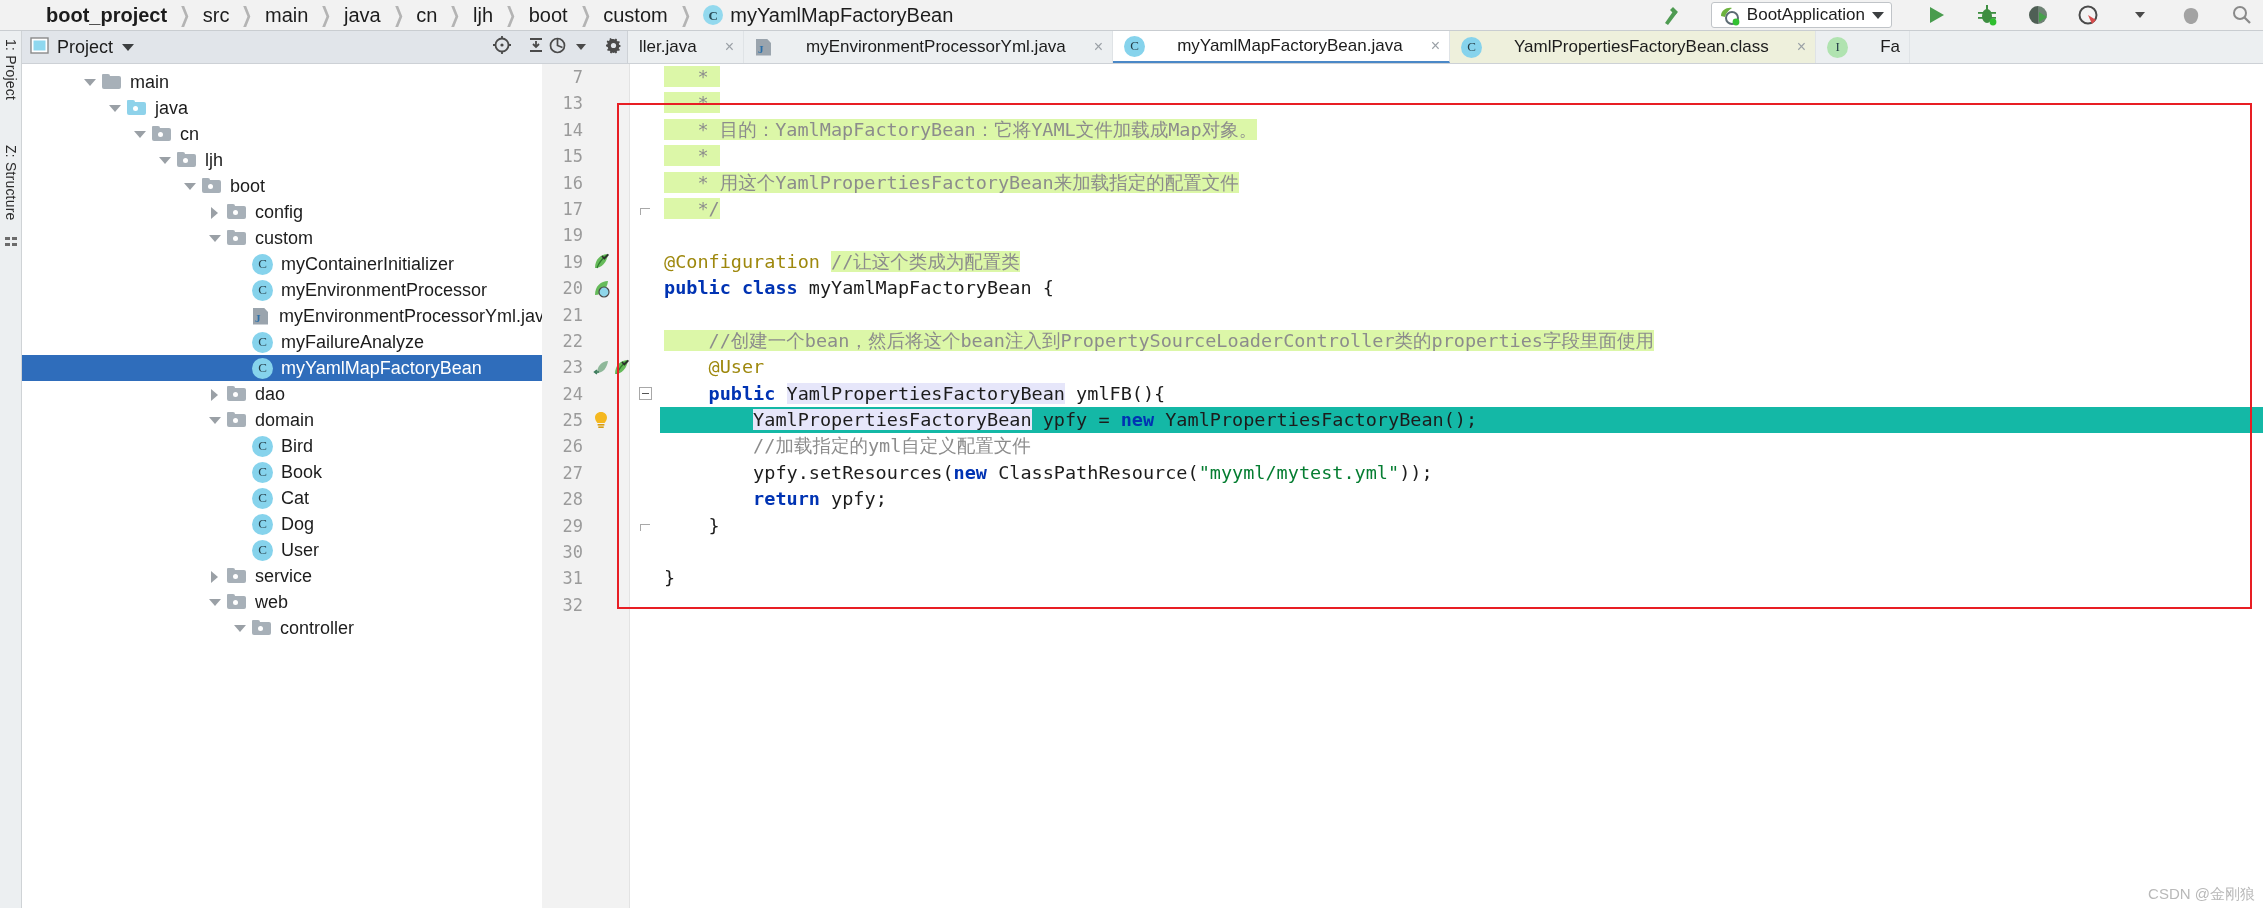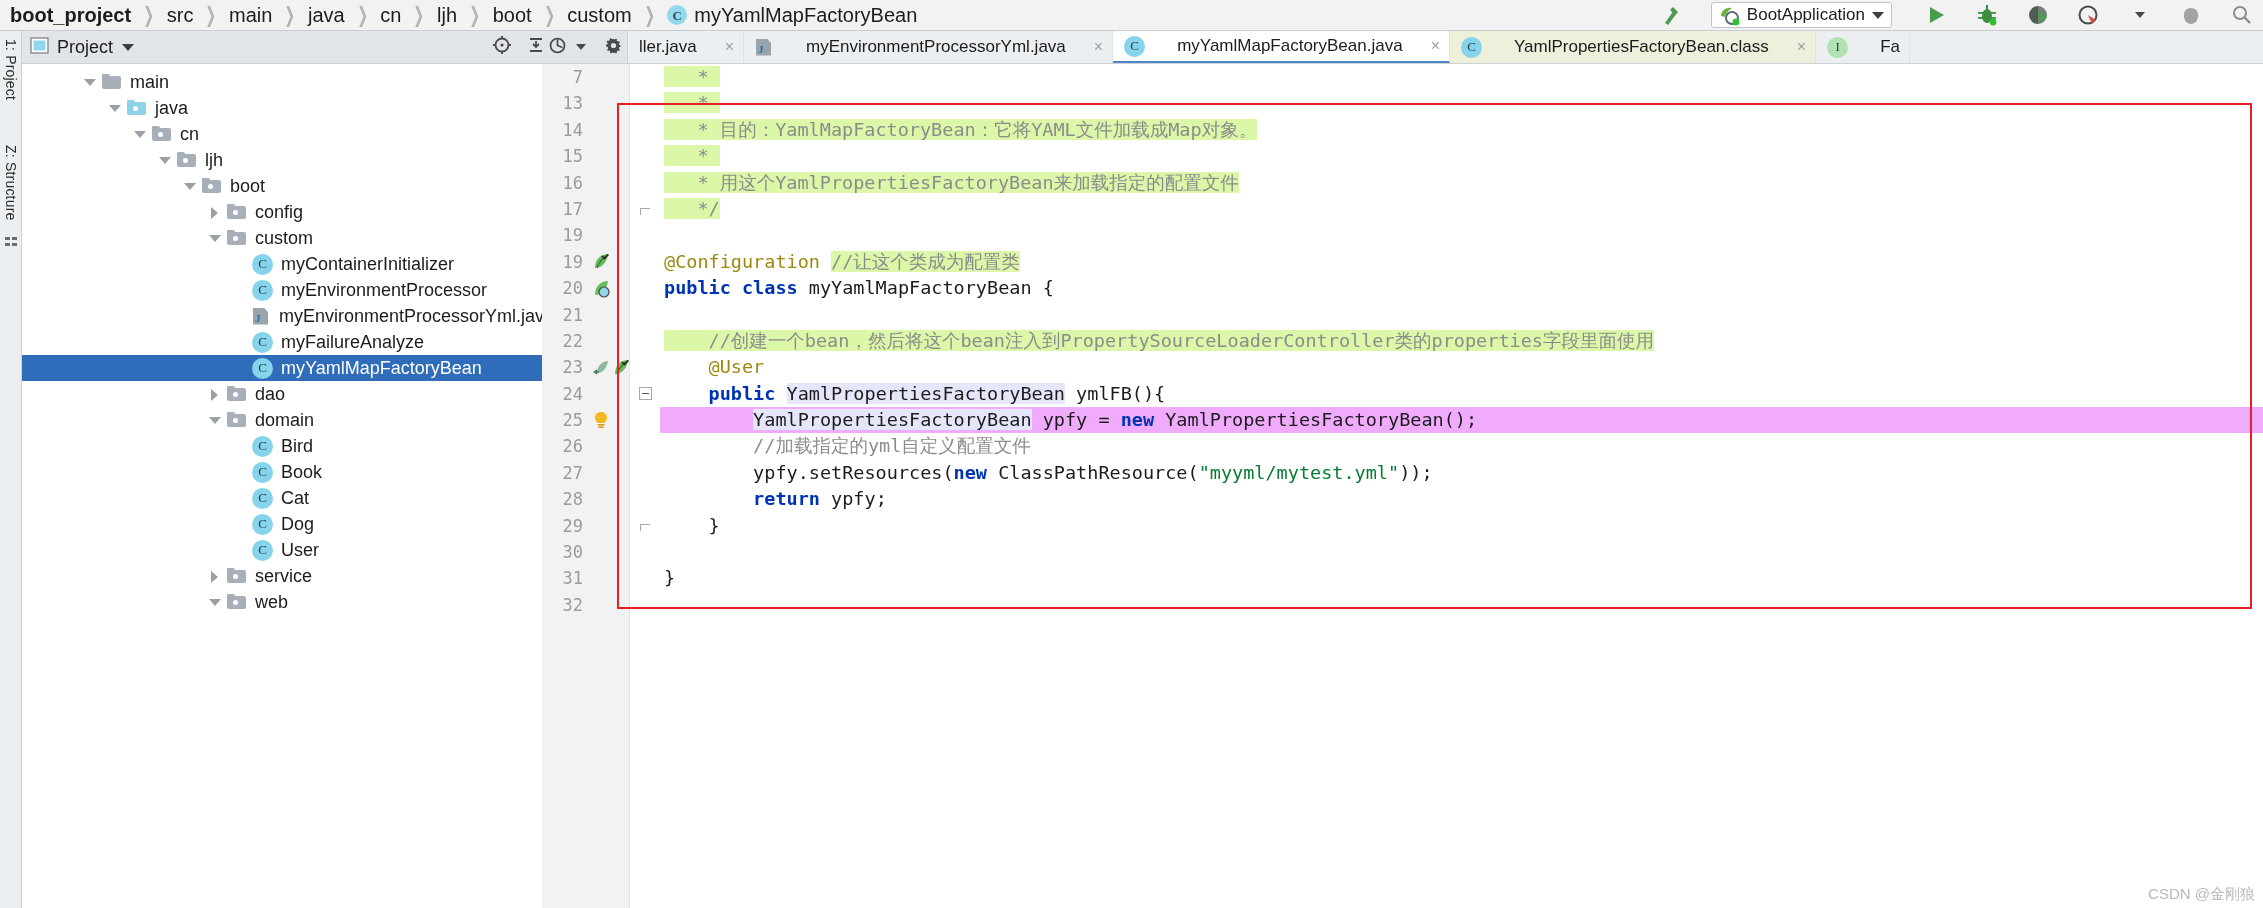--- a/index.html
+++ b/index.html
@@ -16,21 +16,21 @@
   .topbar {
     position:absolute; left:0; top:0; width:2263px; height:31px;
     background:#f2f2f2; border-bottom:1px solid #c9cdd1;
     display:flex; align-items:center;
   }
   .crumbs { display:flex; align-items:center; padding-left:10px; height:100%; }
   .crumb {
     font-size:20px; color:#1c1c1c; white-space:nowrap;
     display:flex; align-items:center; line-height:1;
   }
-  .crumb.root { font-weight:bold; }
+  .crumb.root { font-weight:bold;margin-left:36px; }
   .crumb-sep {
     color:#b4b4b4; font-size:21px; margin:0 9px; font-weight:300;
     transform:scaleX(0.62); display:inline-block;
   }
   .crumb-icon {
     width:20px; height:20px; border-radius:50%;
     background:#93d9ee; color:#2b4d59; font-size:13px; font-weight:bold;
     display:inline-flex; align-items:center; justify-content:center;
     margin-right:7px; font-family:"Liberation Serif", serif;
   }
@@ -177,21 +177,21 @@
     content:"";position:absolute;left:1px;top:5px;width:10px;height:1px;background:#a8a8a8;
   }
   .fold-end::after{
     content:"";position:absolute;left:1px;top:5px;width:1px;height:7px;background:#a8a8a8;
   }
   .codelines {
     position:absolute; left:118px; top:0; right:0; height:100%;
     font-family:"DejaVu Sans Mono", monospace; font-size:18.5px;
   }
   .cline { height:26.4px; line-height:26.4px; white-space:pre; padding-left:4px; }
-  .cline.caret { background:#f0abfc; }
+  .cline.caret { background:#14b8a6; }
   .hl-green { background:#dcf7a8; }
   .hl-lav   { background:#e6e6fa; }
   .kw   { color:#0033b3; font-weight:bold; }
   .ann  { color:#9e880d; }
   .cmt  { color:#8c8c8c; }
   .str  { color:#057d31; }
   .txt  { color:#1c1c1c; }
   .redbox {
     position:absolute; border:2.5px solid #e81e24; pointer-events:none;
   }
@@ -477,20 +477,27 @@
             <span class="dot"></span>
           </span>
           <span>service</span>
         </div>
         <div class="row" style="padding-left: 185px;">
           <span class="arrow down"></span>
           <span class="folder">
             <span class="dot"></span>
           </span>
           <span>web</span>
+        </div>
+        <div class="row" style="padding-left: 210px;">
+          <span class="arrow down"></span>
+          <span class="folder">
+            <span class="dot"></span>
+          </span>
+          <span>controller</span>
         </div>
       </div>
     <div class="scroll-v"></div>
   </div>
 
   <div class="editor">
     <div class="tabstrip">
       <div class="tabtools">
         <span>
           <svg width="19" height="19" viewBox="0 0 19 19">

